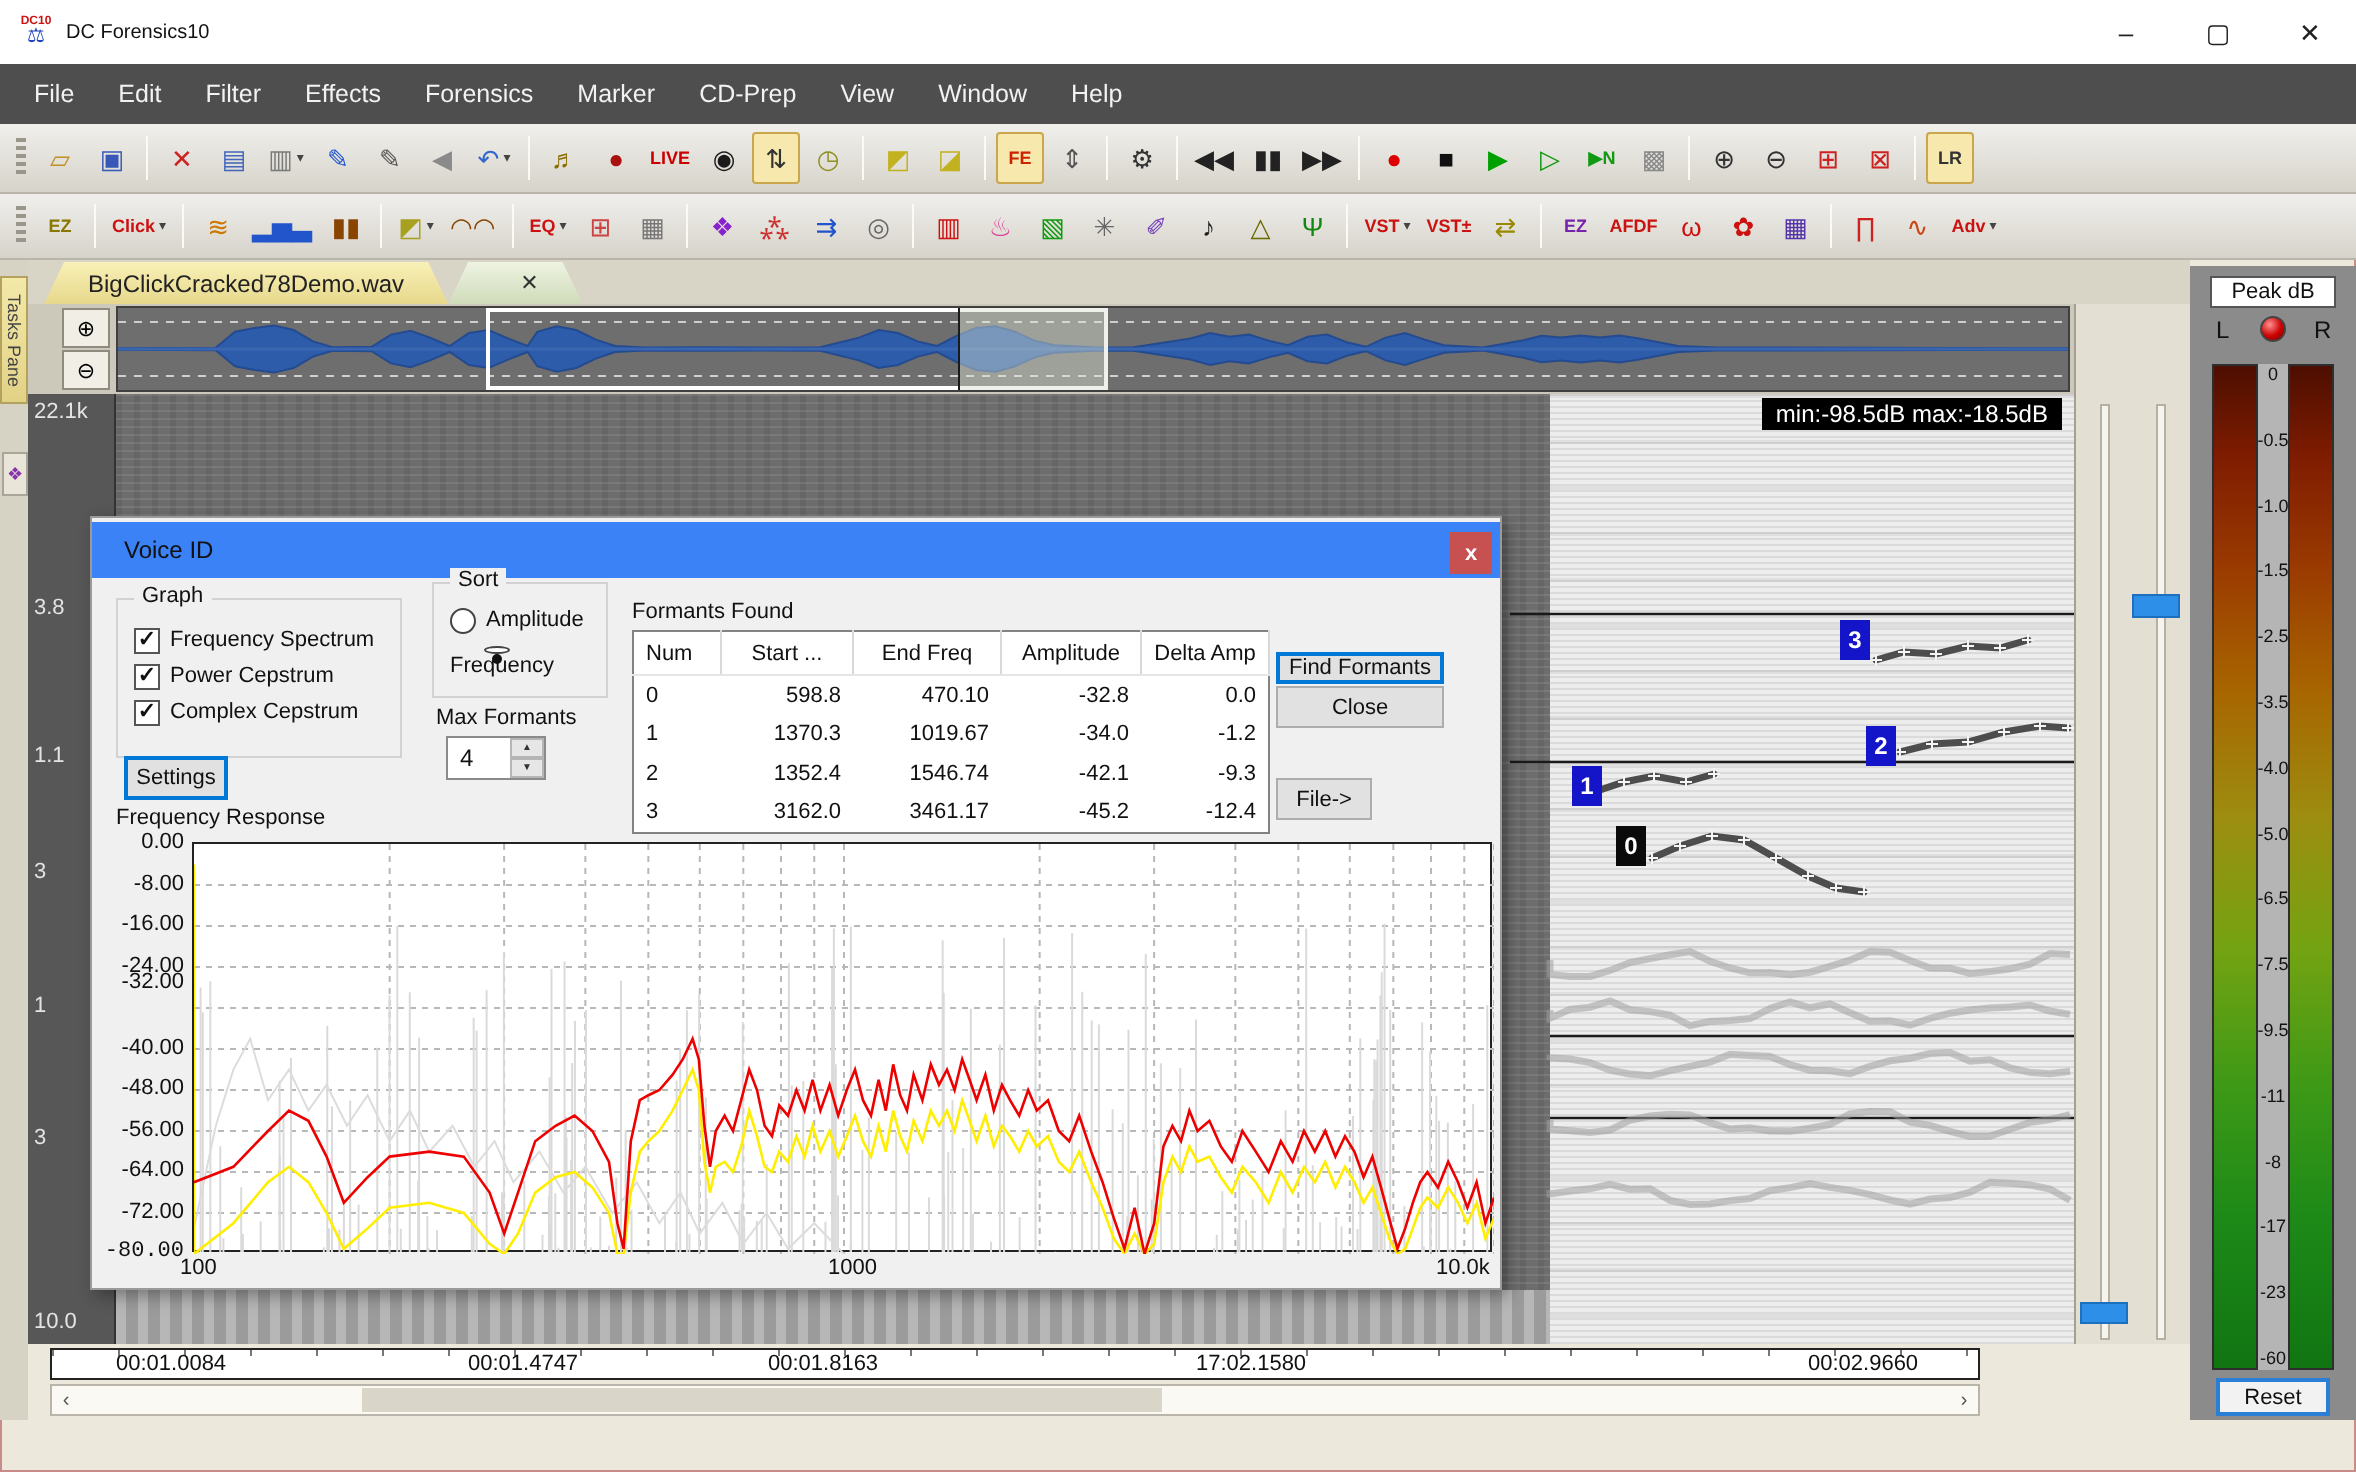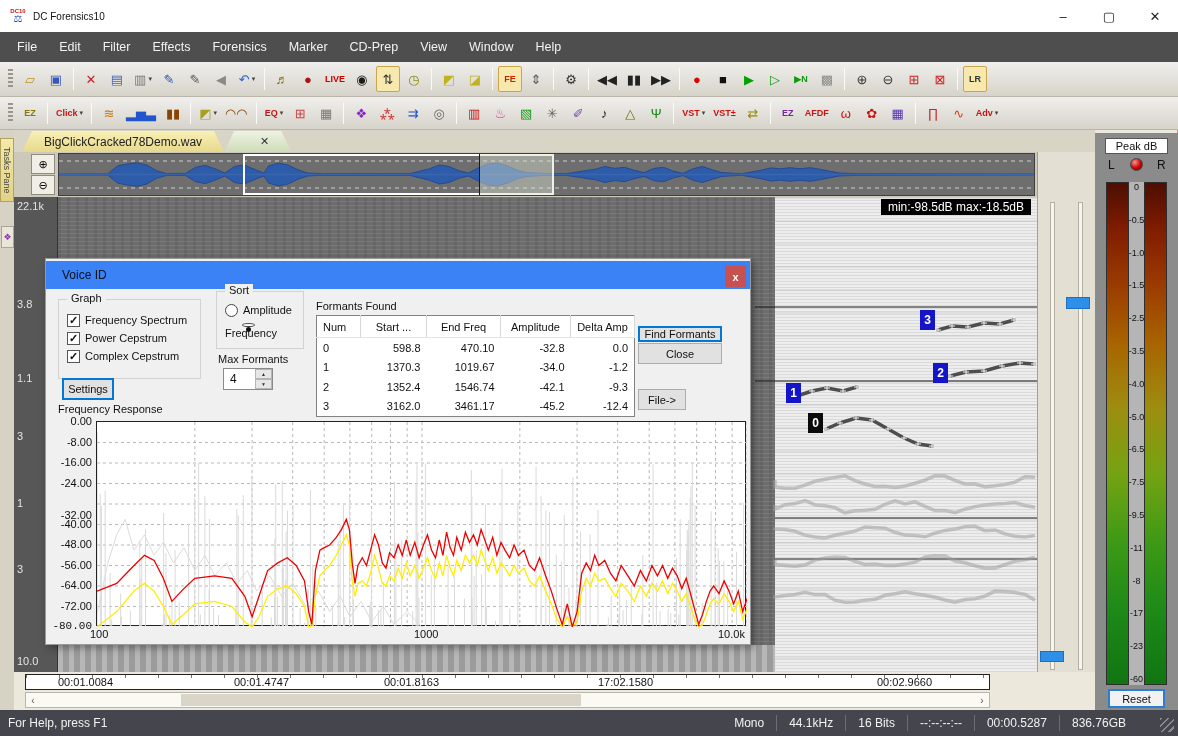--- a/index.html
+++ b/index.html
@@ -562,46 +562,29 @@
   </div>
 
   <div id="bottombg"></div>
 
   <div id="timeline">
     <div class="ticks"></div>
   <div class="tl-label" style="left: 32px;">00:01.0084</div>
       <div class="tl-label" style="left: 208px;">00:01.4747</div>
       <div class="tl-label" style="left: 358px;">00:01.8163</div>
       <div class="tl-label" style="left: 572px;">17:02.1580</div>
-      <div class="tl-label" style="left: 851px;">00:02.9660</div>
+      <div class="tl-label" style="left: 878px;">00:02.9660</div>
     </div>
 
   <div id="hscroll">
     <div id="scroll-left" class="scroll-arrow">‹</div>
     <div id="scroll-thumb"></div>
     <div id="scroll-right" class="scroll-arrow">›</div>
   </div>
 
-  <div id="statusbar">
-    <span id="status-help">For Help, press F1</span>
-    <div id="status-segments">
-        <span class="status-seg">Mono</span>
-        <div class="status-sep"></div>
-        <span class="status-seg">44.1kHz</span>
-        <div class="status-sep"></div>
-        <span class="status-seg">16 Bits</span>
-        <div class="status-sep"></div>
-        <span class="status-seg">--:--:--:--</span>
-        <div class="status-sep"></div>
-        <span class="status-seg">00:00.5287</span>
-        <div class="status-sep"></div>
-        <span class="status-seg">836.76GB</span>
-      </div>
-    <div id="resize-grip"></div>
-  </div>
 
   <div id="dialog">
     <div id="dlg-titlebar">
       <span id="dlg-title">Voice ID</span>
       <div id="dlg-close">x</div>
     </div>
 
     <div id="gb-graph" class="groupbox">
       <span class="gb-label">Graph</span>
     <div class="cb-row" style="top: 12px;">
@@ -897,21 +880,21 @@
           <line x1="488.8261316872428" y1="204" x2="488.8261316872428" y2="157.59221492166643" stroke="#dadada" stroke-width="1"></line>
           <polyline points="0.0,192.2 10.9,140.9 19.7,112.8 28.1,97.4 37.0,128.1 47.5,112.8 57.2,133.3 66.3,120.4 76.5,140.9 86.8,125.6 97.8,148.6 108.0,133.3 117.6,153.8 129.3,140.9 140.2,161.4 150.3,148.6 159.7,169.1 172.7,153.8 184.7,174.3 195.7,161.4 209.1,184.5 221.4,169.1 232.7,189.6 243.2,174.3 252.9,194.8 264.2,179.4 274.7,199.9 286.3,184.5 297.0,202.4 310.1,189.6 325.0,205.0" fill="none" stroke="#dcdcdc" stroke-width="1"></polyline>
           <polyline points="0.0,10.3 0.0,205.0 19.7,189.6 37.0,169.1 47.5,161.4 57.2,169.1 66.3,184.5 74.9,202.4 86.8,192.2 97.8,181.9 117.6,179.4 134.9,184.5 147.8,199.9 155.1,205.0 162.0,194.8 170.6,174.3 180.8,166.6 190.3,164.0 199.2,171.7 207.5,184.5 211.7,205.0 214.8,205.0 218.4,174.3 222.9,153.8 227.2,148.6 232.7,143.5 239.3,133.3 244.4,123.0 249.3,112.8 252.4,123.0 255.2,158.9 258.0,174.3 260.9,161.4 265.3,158.9 269.5,164.0 273.6,151.2 277.6,133.3 281.5,146.1 285.3,161.4 289.0,164.0 292.6,153.8 297.0,158.9 301.2,146.1 305.3,156.3 309.3,140.9 313.2,153.8 317.8,143.5 322.1,156.3 326.4,146.1 330.5,135.8 334.5,148.6 338.5,156.3 342.3,140.9 345.9,153.8 349.6,133.3 353.1,146.1 356.5,153.8 359.8,138.4 364.2,148.6 368.4,133.3 372.5,140.9 376.5,133.3 380.3,143.5 384.1,128.1 387.8,138.4 391.3,148.6 395.7,135.8 399.9,151.2 404.0,140.9 408.0,146.1 412.6,153.8 417.1,143.5 421.4,151.2 427.0,146.1 432.4,158.9 437.6,164.0 442.6,153.8 448.6,169.1 454.3,181.9 459.9,197.3 465.2,205.0 470.3,194.8 475.3,205.0 480.1,199.9 484.7,169.1 489.2,156.3 493.5,164.0 497.7,151.2 501.8,158.9 507.7,156.3 513.4,166.6 518.9,174.3 524.2,161.4 530.9,169.1 537.3,179.4 543.4,164.0 549.3,174.3 555.0,161.4 560.4,169.1 565.6,158.9 570.7,171.7 575.5,161.4 580.2,169.1 584.8,179.4 589.2,171.7 593.5,184.5 597.6,197.3 601.7,205.0 605.6,202.4 609.4,192.2 613.1,181.9 616.7,176.8 622.0,181.9 627.1,171.7 632.0,179.4 636.7,189.6 641.3,179.4 645.7,197.3 650.0,187.1" fill="none" stroke="#ffee00" stroke-width="1.3"></polyline>
           <polyline points="0.0,169.1 19.7,161.4 37.0,143.5 47.5,133.3 57.2,138.4 66.3,156.3 74.9,179.4 86.8,166.6 97.8,156.3 117.6,153.8 134.9,156.3 147.8,174.3 155.1,194.8 162.0,174.3 170.6,148.6 180.8,140.9 190.3,135.8 199.2,143.5 207.5,158.9 211.7,189.6 214.8,202.4 218.4,148.6 222.9,128.1 227.2,125.6 232.7,123.0 239.3,115.3 244.4,107.6 249.3,97.4 252.4,107.6 255.2,140.9 258.0,161.4 260.9,143.5 265.3,135.8 269.5,143.5 273.6,128.1 277.6,112.8 281.5,123.0 285.3,140.9 289.0,146.1 292.6,130.7 297.0,135.8 301.2,123.0 305.3,133.3 309.3,117.9 313.2,133.3 317.8,120.4 322.1,135.8 326.4,123.0 330.5,112.8 334.5,128.1 338.5,135.8 342.3,117.9 345.9,133.3 349.6,110.2 353.1,125.6 356.5,133.3 359.8,115.3 364.2,128.1 368.4,110.2 372.5,120.4 376.5,112.8 380.3,123.0 384.1,107.6 387.8,117.9 391.3,128.1 395.7,115.3 399.9,133.3 404.0,120.4 408.0,128.1 412.6,135.8 417.1,123.0 421.4,133.3 427.0,128.1 432.4,143.5 437.6,148.6 442.6,135.8 448.6,153.8 454.3,169.1 459.9,187.1 465.2,202.4 470.3,181.9 475.3,205.0 480.1,189.6 484.7,151.2 489.2,140.9 493.5,148.6 497.7,133.3 501.8,143.5 507.7,138.4 513.4,151.2 518.9,158.9 524.2,143.5 530.9,153.8 537.3,164.0 543.4,148.6 549.3,158.9 555.0,143.5 560.4,153.8 565.6,143.5 570.7,156.3 575.5,146.1 580.2,153.8 584.8,166.6 589.2,156.3 593.5,171.7 597.6,187.1 601.7,202.4 605.6,192.2 609.4,179.4 613.1,169.1 616.7,164.0 622.0,171.7 627.1,158.9 632.0,169.1 636.7,181.9 641.3,169.1 645.7,189.6 650.0,176.8" fill="none" stroke="#ee0000" stroke-width="1.3"></polyline>
         </svg>
     </div>
   <div class="ytick" style="left: 2px; top: 156px;">0.00</div>
       <div class="ytick" style="left: 2px; top: 176.5px;">-8.00</div>
       <div class="ytick" style="left: 2px; top: 197px;">-16.00</div>
       <div class="ytick" style="left: 2px; top: 217.5px;">-24.00</div>
-      <div class="ytick" style="left: 2px; top: 250px;">-32.00</div>
+      <div class="ytick" style="left: 2px; top: 226px;">-32.00</div>
       <div class="ytick" style="left: 2px; top: 258.5px;">-40.00</div>
       <div class="ytick" style="left: 2px; top: 279px;">-48.00</div>
       <div class="ytick" style="left: 2px; top: 299.5px;">-56.00</div>
       <div class="ytick" style="left: 2px; top: 320px;">-64.00</div>
       <div class="ytick" style="left: 2px; top: 340.5px;">-72.00</div>
       <div class="ytick" style="left: 2px; top: 361px; font-family: Liberation Mono, monospace;">-80.00</div>
       <div class="xtick" style="left: 44px;">100</div>
       <div class="xtick" style="left: 368px;">1000</div>
       <div class="xtick" style="left: 672px;">10.0k</div>
     </div>

